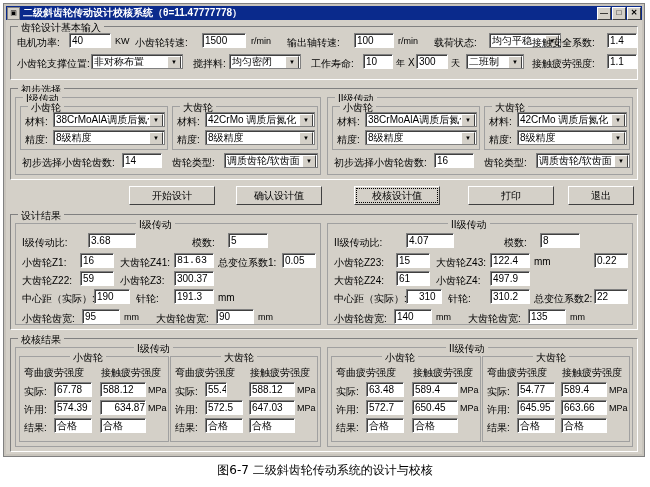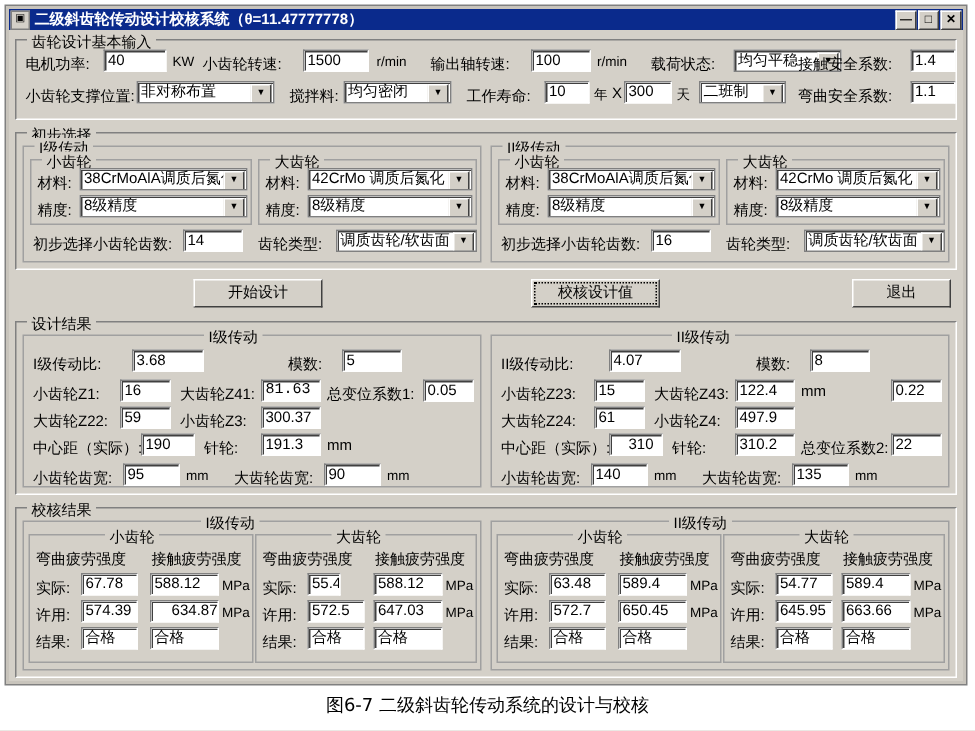--- a/index.html
+++ b/index.html
@@ -106,21 +106,21 @@
     <div class="lab" style="left:276px;top:9px;">输出轴转速:</div>
     <div class="fld" style="left:343px;top:6px;width:40px;">100</div>
     <div class="unit" style="left:387px;top:9px;">r/min</div>
 
     <div class="lab" style="left:423px;top:9px;">载荷状态:</div>
     <div class="combo" style="left:478px;top:6px;width:72px;">
       <span>均匀平稳</span>
       <span class="arrow">▼</span>
     </div>
 
-    <div class="lab" style="left:521px;top:30px;">弯曲安全系数:</div>
+    <div class="lab" style="left:521px;top:30px;">接触疲劳强度:</div>
     <div class="fld" style="left:596px;top:27px;width:30px;">1.1</div>
 
     <div class="lab" style="left:6px;top:30px;">小齿轮支撑位置:</div>
     <div class="combo" style="left:80px;top:27px;width:92px;">
       <span>非对称布置</span>
       <span class="arrow">▼</span>
     </div>
 
     <div class="lab" style="left:182px;top:30px;">搅拌料:</div>
     <div class="combo" style="left:218px;top:27px;width:72px;">
@@ -223,21 +223,23 @@
       <div class="fld" style="left:106px;top:55px;width:40px;">16</div>
       <div class="lab" style="left:156px;top:58px;">齿轮类型:</div>
       <div class="combo" style="left:208px;top:55px;width:94px;">
         <span>调质齿轮/软齿面</span>
         <span class="arrow">▼</span>
       </div>
     </div>
   </div>
 
   <div class="btn" style="left:123px;top:180px;width:86px;">开始设计</div>
+  <div class="btn" style="left:230px;top:180px;width:86px;">确认设计值</div>
   <div class="btn focus" style="left:348px;top:180px;width:86px;">校核设计值</div>
+  <div class="btn" style="left:462px;top:180px;width:86px;">打印</div>
   <div class="btn" style="left:562px;top:180px;width:66px;">退出</div>
 
   <div class="grp" style="left:4px;top:208px;width:628px;height:116px;">
     <div class="legend">设计结果</div>
 
     <div class="grp inner" style="left:4px;top:8px;width:306px;height:102px;">
       <div class="legend" style="left:120px;">I级传动</div>
 
       <div class="lab" style="left:6px;top:12px;">I级传动比:</div>
       <div class="fld" style="left:72px;top:9px;width:48px;">3.68</div>

